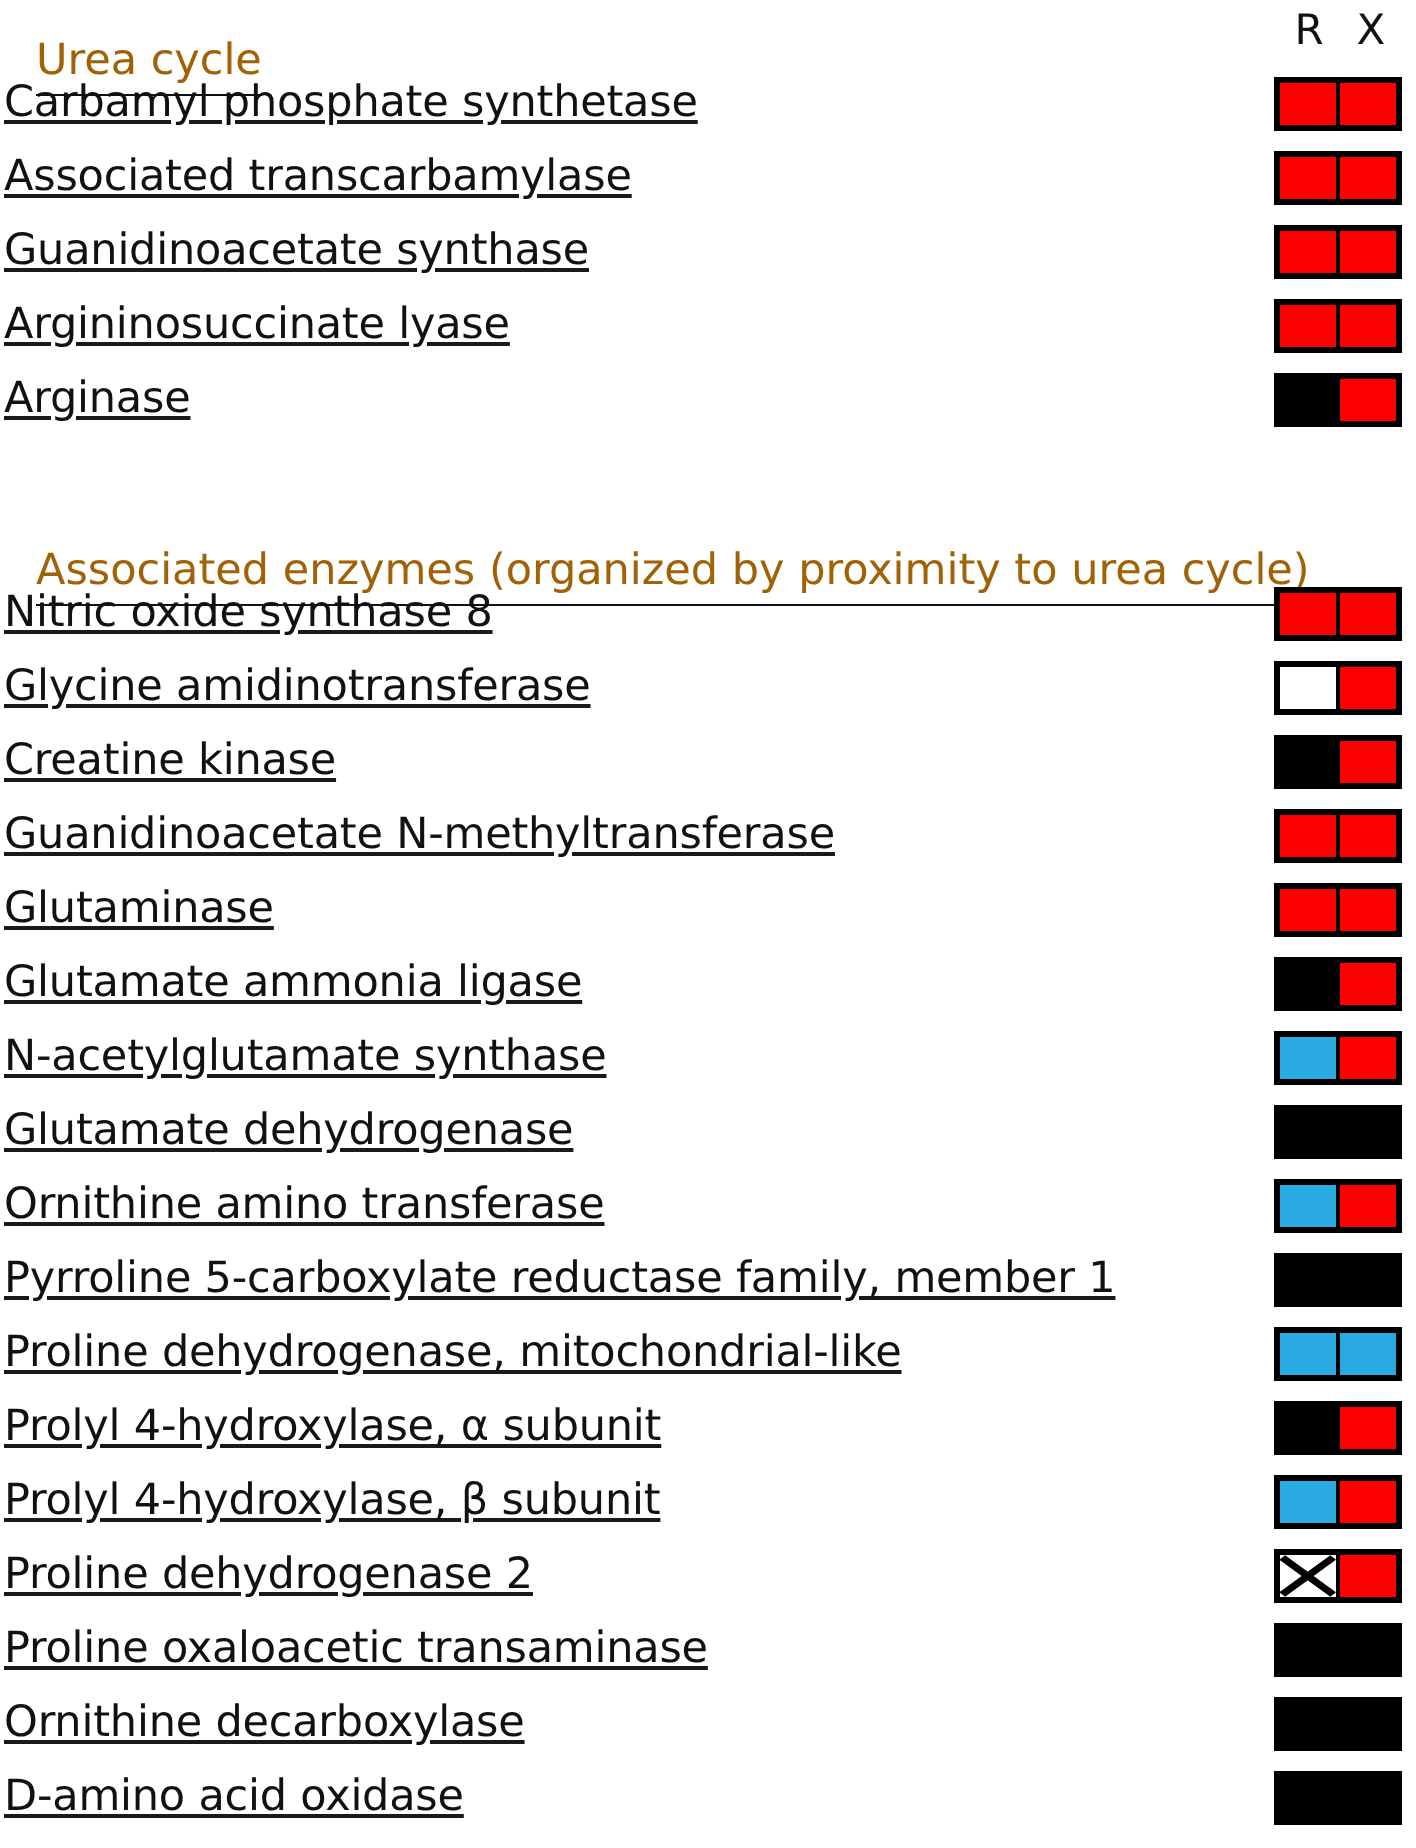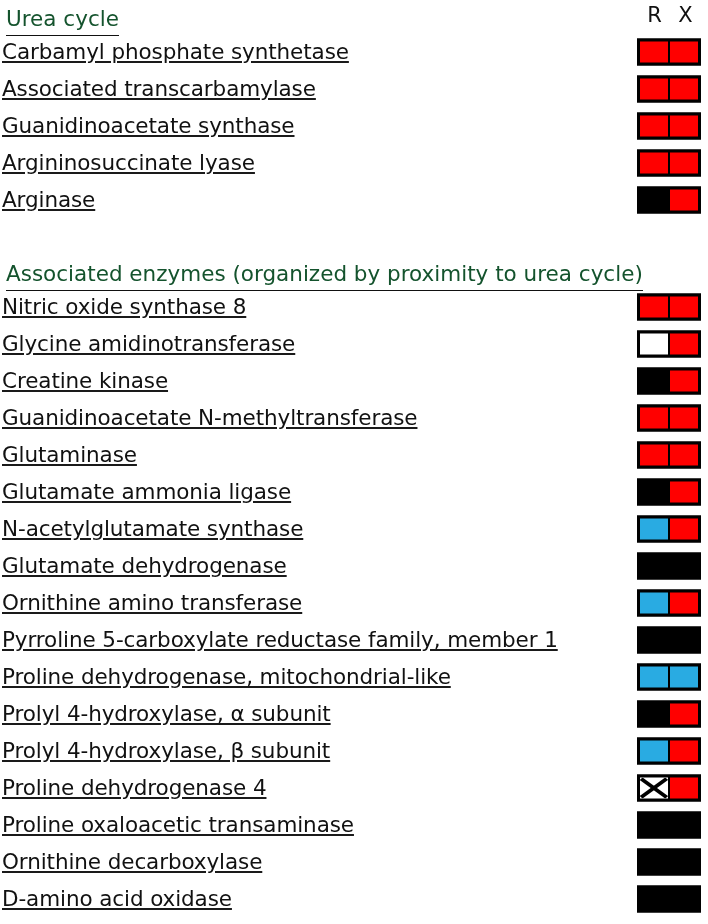--- a/index.html
+++ b/index.html
@@ -45,26 +45,26 @@
   }
 
   
   .section {
     position: relative;
   }
   .section-title {
     font-size: 21.5px;
     line-height: 30px;
     height: 30px;
-    color: #14532d;
+    color: #a16207;
     white-space: nowrap;
     border-bottom: 1.6px solid #111;
     display: inline-block;
     padding: 0 0 1px 0;
-    margin: 4px;
+    margin: 16px;
   }
   .section-title-wrap {
     height: 33px;
     padding-left: 2px;
     box-sizing: border-box;
   }
 
   .section-gap {
     height: 37px;
   }
@@ -260,21 +260,21 @@
           </div>
         </div>
         <div class="row">
           <div class="row-label">Prolyl 4-hydroxylase, β subunit</div>
           <div class="box-pair">
             <div class="cell cyan"></div>
             <div class="cell red"></div>
           </div>
         </div>
         <div class="row">
-          <div class="row-label">Proline dehydrogenase 4</div>
+          <div class="row-label">Proline dehydrogenase 2</div>
           <div class="box-pair">
             <div class="cell cross">
               <svg viewBox="0 0 100 100" preserveAspectRatio="none">
                 <line x1="4" y1="6" x2="96" y2="94" stroke="#000" stroke-width="15"></line>
                 <line x1="96" y1="6" x2="4" y2="94" stroke="#000" stroke-width="15"></line>
               </svg>
             </div>
             <div class="cell red"></div>
           </div>
         </div>

